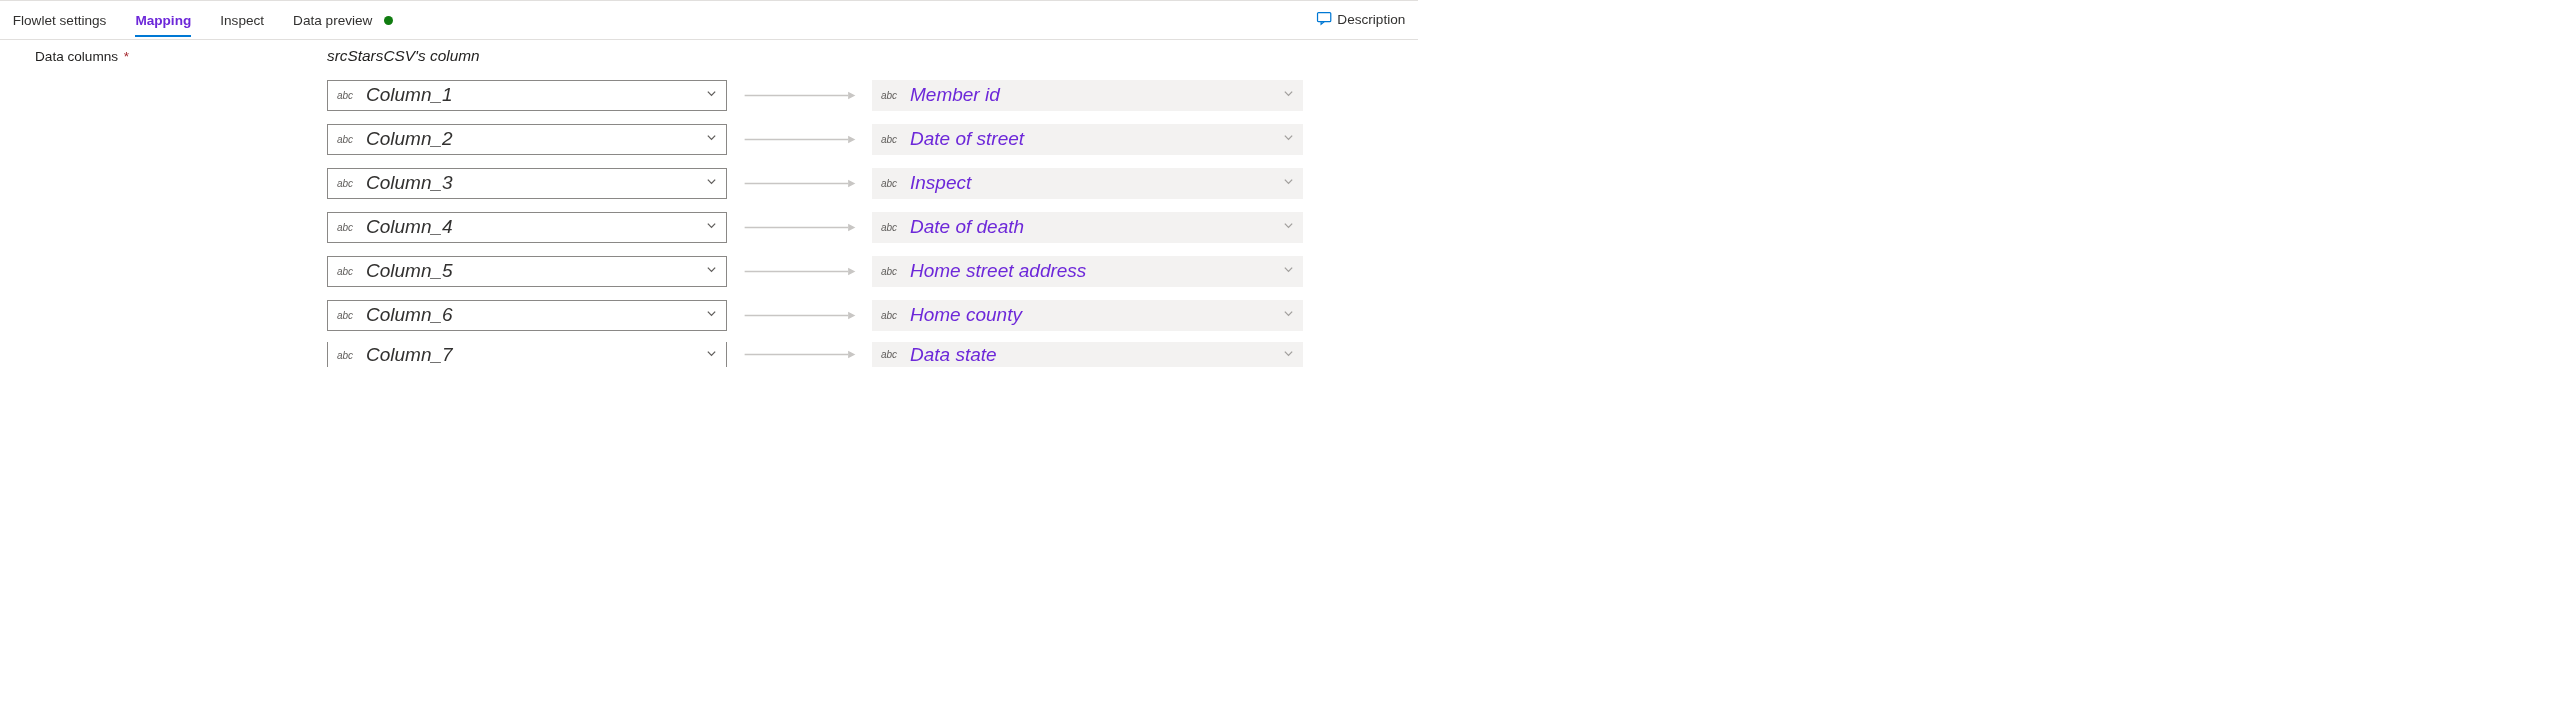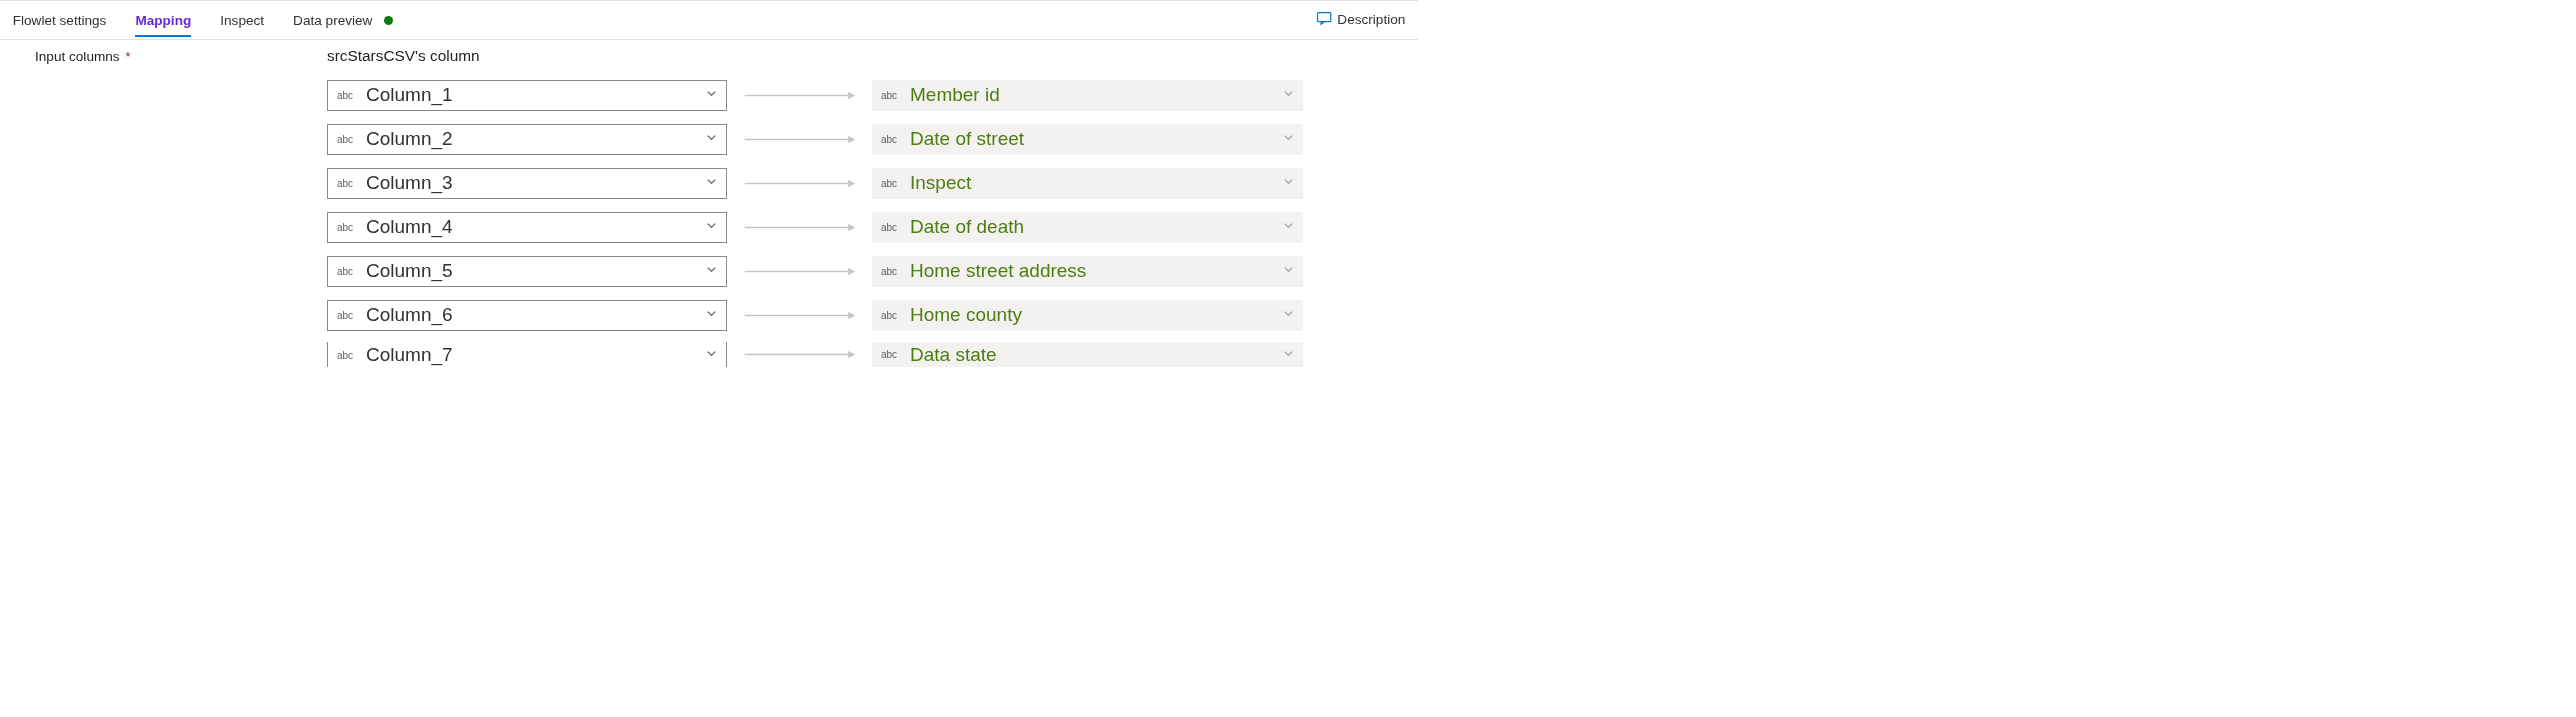--- a/index.html
+++ b/index.html
@@ -74,20 +74,21 @@
       font-size: 13.6px;
       color: #201f1e;
     }
     .required {
       color: #a4262c;
       margin-left: 1.8px;
     }
     .mapping-area {
       flex: 1;
       min-width: 0;
+      font-style: italic;
     }
     .col-headers {
       display: flex;
       margin-bottom: 12.7px;
     }
     .col-header {
       font-size: 15.4px;
       color: #201f1e;
       font-weight: 500;
     }
@@ -134,21 +135,21 @@
       margin-right: 9px;
       flex-shrink: 0;
       width: 20px;
     }
     .dd-value {
       flex: 1;
       font-size: 19px;
       color: #323130;
     }
     .dropdown.target .dd-value {
-      color: #4d7c0f;
+      color: #6d28d9;
     }
     .chevron {
       flex-shrink: 0;
     }
     .arrow-cell {
       width: 145px;
       display: flex;
       align-items: center;
       justify-content: center;
     }
@@ -177,21 +178,21 @@
         <rect x="1.5" y="2.5" width="13" height="9" rx="1"></rect>
         <path d="M5 11.5 L5 14 L8 11.5"></path>
       </svg>
     </span>
     <span>Description</span>
   </div>
 </div>
 
 <div class="content">
   <div class="side-label">
-    <span>Input columns</span>
+    <span>Data columns</span>
     <span class="required">*</span>
   </div>
 
   <div class="mapping-area">
     <div class="col-headers">
       <div class="col-header src">srcStarsCSV's column</div>
     </div>
 
     <div class="rows">
 

